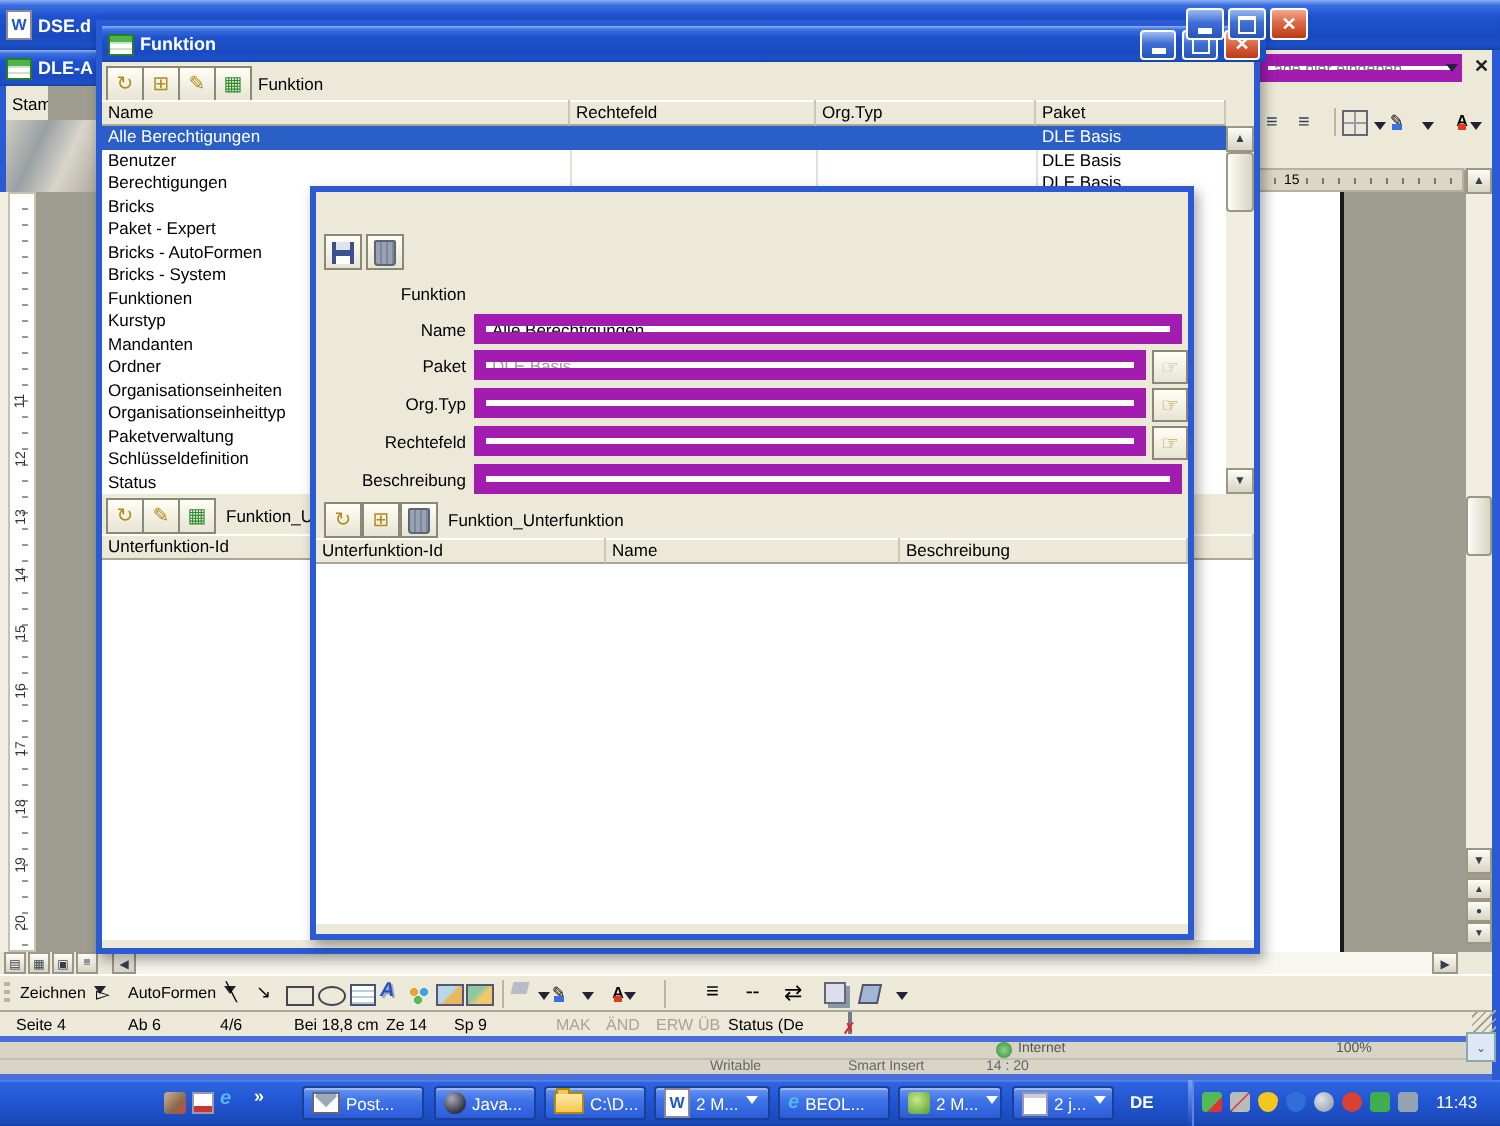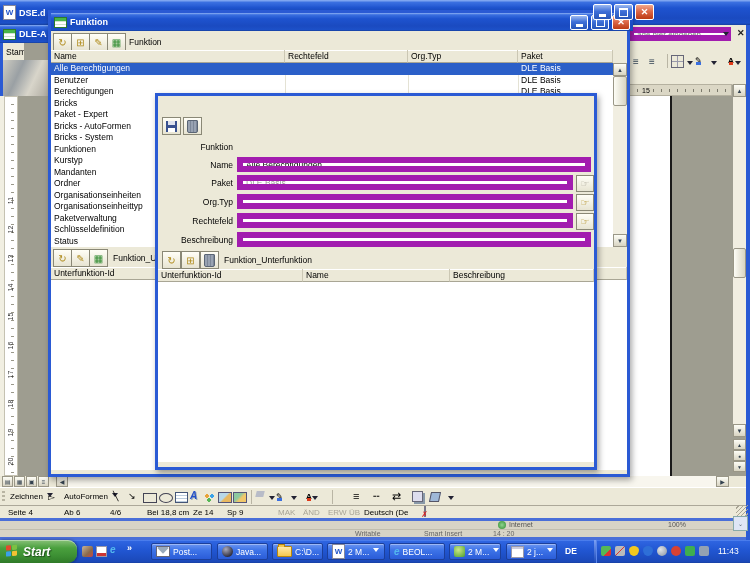--- a/index.html
+++ b/index.html
@@ -228,21 +228,21 @@
     <span class="a" style="left:8px;top:2px">Seite 4</span>
     <span class="a" style="left:64px;top:2px">Ab 6</span>
     <span class="a" style="left:110px;top:2px">4/6</span>
     <span class="a" style="left:147px;top:2px">Bei 18,8 cm</span>
     <span class="a" style="left:193px;top:2px">Ze 14</span>
     <span class="a" style="left:227px;top:2px">Sp 9</span>
     <span class="a sgray" style="left:278px;top:2px">MAK</span>
     <span class="a sgray" style="left:303px;top:2px">ÄND</span>
     <span class="a sgray" style="left:328px;top:2px">ERW</span>
     <span class="a sgray" style="left:349px;top:2px">ÜB</span>
-    <span class="a" style="left:364px;top:2px">Deutsch (De</span>
+    <span class="a" style="left:364px;top:2px">Status (De</span>
     <span class="a ic-book" style="left:424px;top:1px"></span>
   </div>
   <div class="a" style="left:736px;top:505px;width:12px;height:12px;background:repeating-linear-gradient(135deg,transparent 0 2px,#a8a494 2px 3px)"></div>
 
   <div class="a" style="left:0;top:518px;width:746px;height:3px;background:#4a6fd8"></div>
   <div class="a" style="left:0;top:521px;width:746px;height:8px;background:#d8d4c6;font-size:7px;color:#555">
     <span class="a ic-globe" style="left:498px;top:0"></span>
     <span class="a" style="left:509px;top:0">Internet</span>
     <span class="a" style="left:668px;top:0">100%</span>
   </div>
@@ -355,30 +355,20 @@
     <span class="a lbl" style="left:66px;top:159px">Funktion_Unterfunktion</span>
     <div class="a" style="left:0;top:173px;width:436px;height:13px;display:grid;grid-template-columns:145px 147px 1fr">
       <span class="hcell">Unterfunktion-Id</span>
       <span class="hcell">Name</span>
       <span class="hcell">Beschreibung</span>
     </div>
     <div class="a" style="left:0;top:186px;width:436px;height:180px;background:#fff"></div>
   </div>
 
   <div class="a" id="taskbar" style="left:0;top:540px;width:750px;height:23px;z-index:9">
-    <div class="a" style="left:0;top:0;width:77px;height:23px;border-radius:0 9px 9px 0;display:flex;align-items:center;gap:4px;padding-left:6px;box-sizing:border-box;
-         background:linear-gradient(180deg,#88c178 0%,#4aa03e 35%,#3c8f33 70%,#2f7a28 100%);box-shadow:inset 0 1px 0 rgba(255,255,255,.4),1px 0 3px rgba(0,0,0,.4)">
-      <span class="flag">
-        <i style="background:#e24a2e"></i>
-          <i style="background:#7bc143"></i>
-          <i style="background:#3aa0e8"></i>
-          <i style="background:#f2c233"></i>
-      </span>
-      <span style="color:#fff;font-weight:bold;font-style:italic;font-size:12px;text-shadow:1px 1px 1px #1e4e1a">Start</span>
-    </div>
     <span class="a" style="left:82px;top:6px">
         <span style="display:block;width:11px;height:11px;border-radius:2px;background:linear-gradient(135deg,#c8b49a,#8a6a4a 60%,#c44)"></span>
       </span>
     <span class="a" style="left:96px;top:6px">
         <span style="display:block;width:11px;height:11px;background:#fff;border:1px solid #99a;box-shadow:inset 0 -3px 0 #c33;box-sizing:border-box"></span>
       </span>
     <span class="a ic-e" style="left:110px;top:4px"></span>
     <span class="a" style="left:127px;top:3px;color:#fff;font-size:9px;font-weight:bold">»</span>
 
     <span class="tkb" style="left:151px;width:61px">

